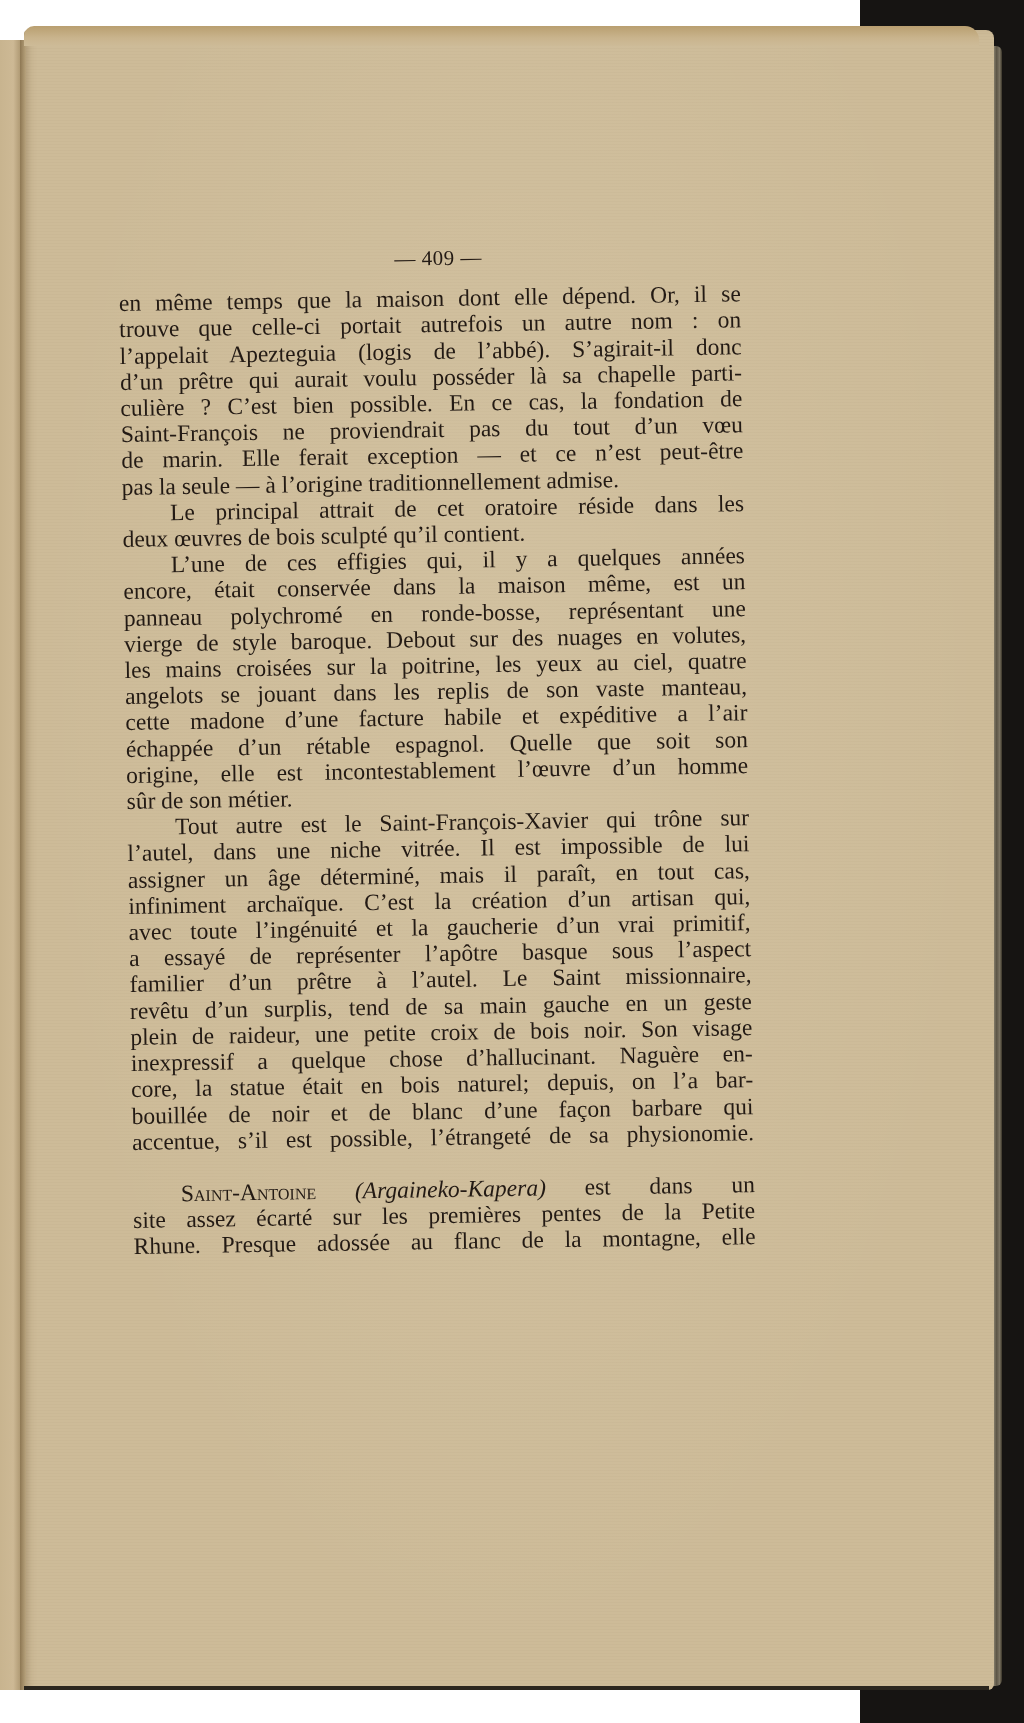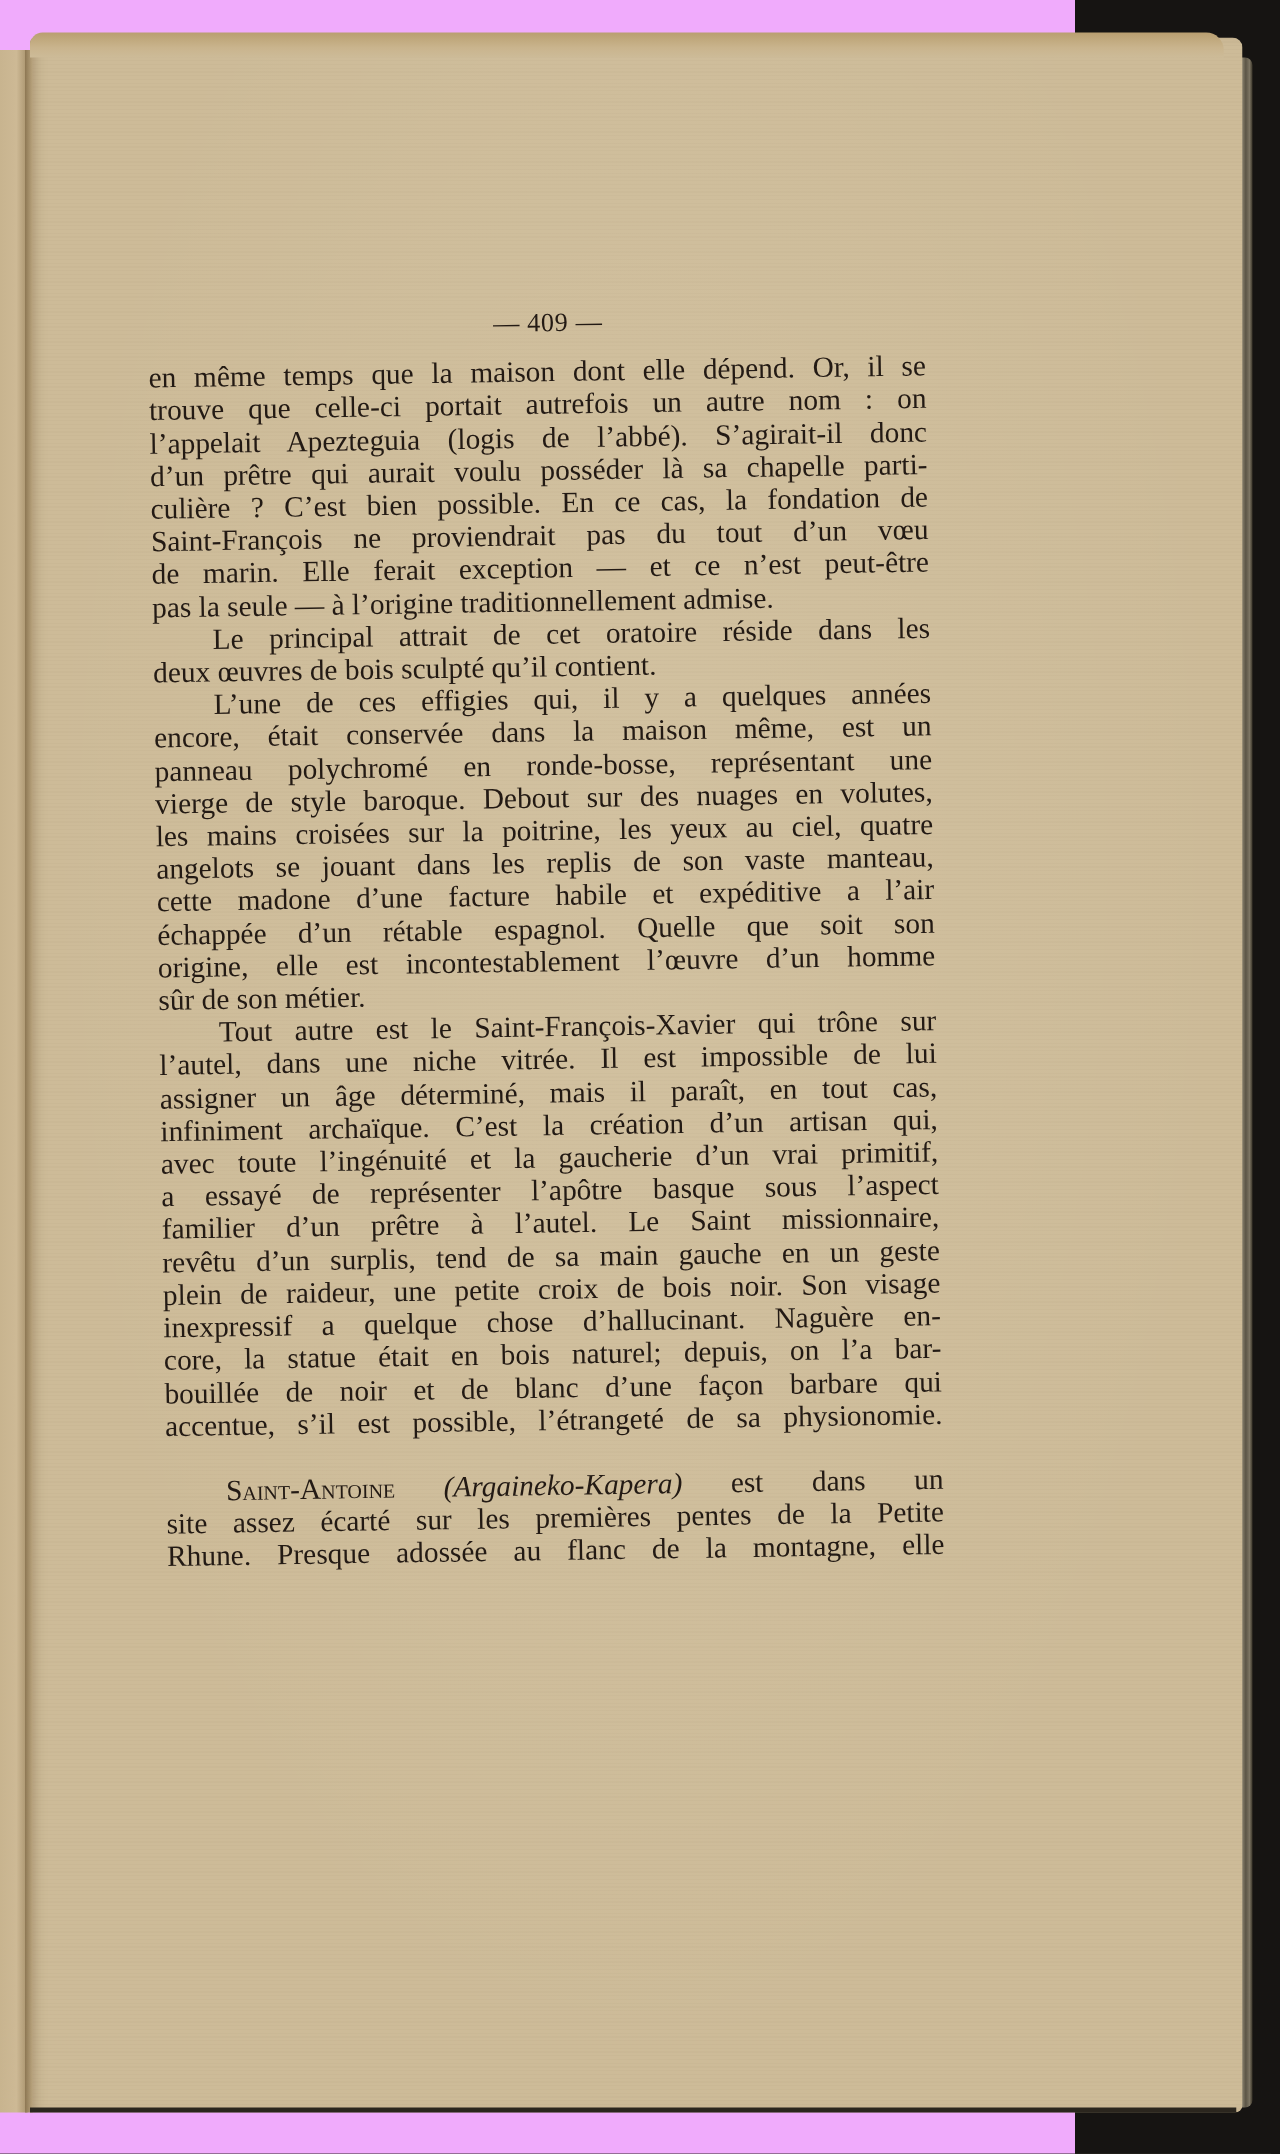--- a/index.html
+++ b/index.html
@@ -7,21 +7,21 @@
     padding: 0;
     width: 1024px;
     height: 1723px;
     background: #161412;
     overflow: hidden;
   }
   .scan {
     position: relative;
     width: 860px;
     height: 1723px;
-    background: #f0abfc;
+    background: #ffffff;
   }
   .left-page {
     position: absolute;
     left: 0;
     top: 40px;
     width: 22px;
     height: 1650px;
     background: linear-gradient(90deg, #c8b48f 0%, #cdb995 60%, #a8926c 100%);
   }
   .gutter {

